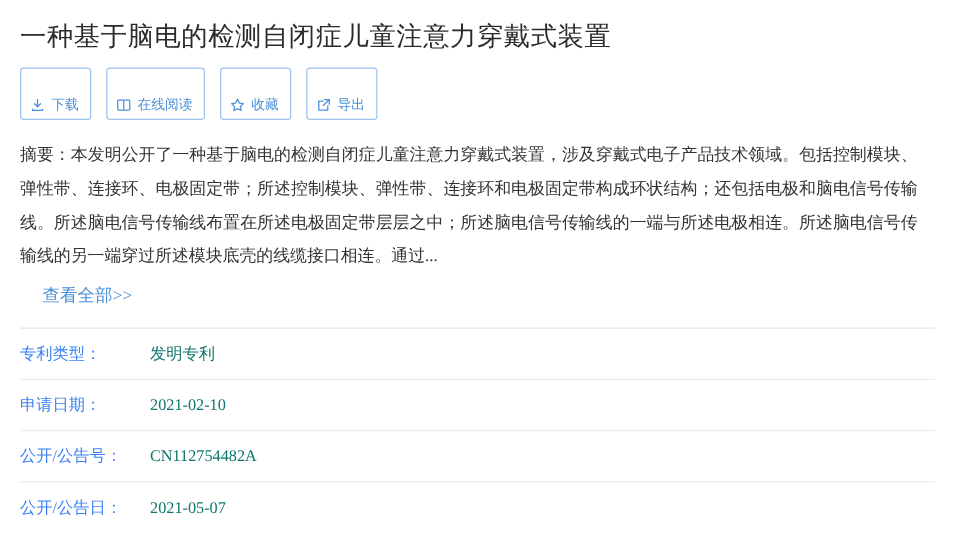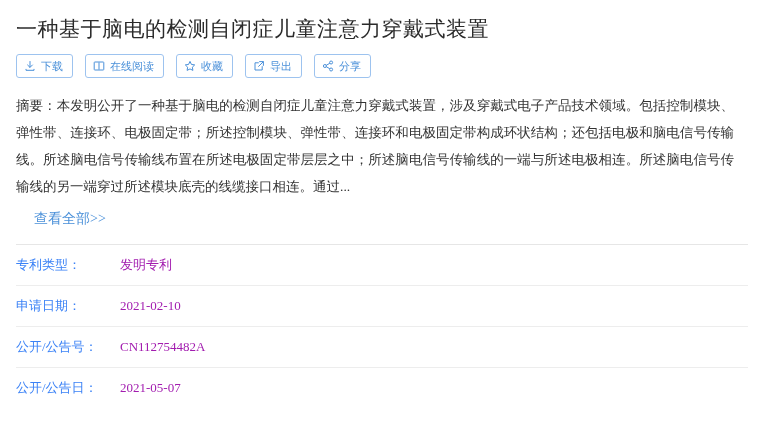--- a/index.html
+++ b/index.html
@@ -36,21 +36,21 @@
   .action-btn {
     display: inline-flex;
     align-items: center;
     gap: 5px;
     border: 1px solid #9dc3ef;
     border-radius: 3px;
     background: #ffffff;
     color: #4a90d9;
     font-size: 11px;
     line-height: 1;
-    padding: 5px 9px 5px 7px;
+    padding: 23px 9px 5px 7px;
     cursor: pointer;
     white-space: nowrap;
   }
   .action-btn .ico {
     width: 12px;
     height: 12px;
     display: inline-block;
     flex: 0 0 auto;
   }
   .action-btn .ico svg { display: block; }
@@ -94,21 +94,21 @@
   }
   table.meta tr:last-child td {
     border-bottom: none;
   }
   td.meta-label {
     width: 104px;
     color: #3b82f6;
     white-space: nowrap;
   }
   td.meta-value {
-    color: #a21caf;
+    color: #0f766e;
     padding-left: 6px;
   }
   .val-line { display: block; }
 </style>
 </head>
 <body>
 
 <div class="page">
 
   <h1 class="title">一种基于脑电的检测自闭症儿童注意力穿戴式装置</h1>
@@ -148,31 +148,20 @@
       <span class="ico">
         <svg viewBox="0 0 12 12" width="12" height="12" fill="none" stroke="#4a90d9" stroke-width="1">
           <path d="M9.2 6.6 V10 H2 V2.8 H5.4" stroke-linecap="round" stroke-linejoin="round"></path>
           <path d="M6.6 1.6 H10.4 V5.4" stroke-linecap="round" stroke-linejoin="round"></path>
           <path d="M10.2 1.8 L5.6 6.4" stroke-linecap="round"></path>
         </svg>
       </span>
       <span>导出</span>
     </button>
 
-    <button class="action-btn">
-      <span class="ico">
-        <svg viewBox="0 0 12 12" width="12" height="12" fill="none" stroke="#4a90d9" stroke-width="1">
-          <circle cx="9.1" cy="2.5" r="1.5"></circle>
-          <circle cx="2.9" cy="6" r="1.5"></circle>
-          <circle cx="9.1" cy="9.5" r="1.5"></circle>
-          <path d="M7.8 3.3 L4.2 5.3 M4.2 6.7 L7.8 8.7"></path>
-        </svg>
-      </span>
-      <span>分享</span>
-    </button>
 
   </div>
 
   <p class="abstract"><span class="lead">摘要：</span><span>本发明公开了一种基于脑电的检测自闭症儿童注意力穿戴式装置，涉及穿戴式电子产品技术领域。包括控制模块、弹性带、连接环、电极固定带；所述控制模块、弹性带、连接环和电极固定带构成环状结构；还包括电极和脑电信号传输线。所述脑电信号传输线布置在所述电极固定带层层之中；所述脑电信号传输线的一端与所述电极相连。所述脑电信号传输线的另一端穿过所述模块底壳的线缆接口相连。通过...</span></p>
 
   <a class="more-link">查看全部&gt;&gt;</a>
 
   <hr class="divider">
 
   <table class="meta">

